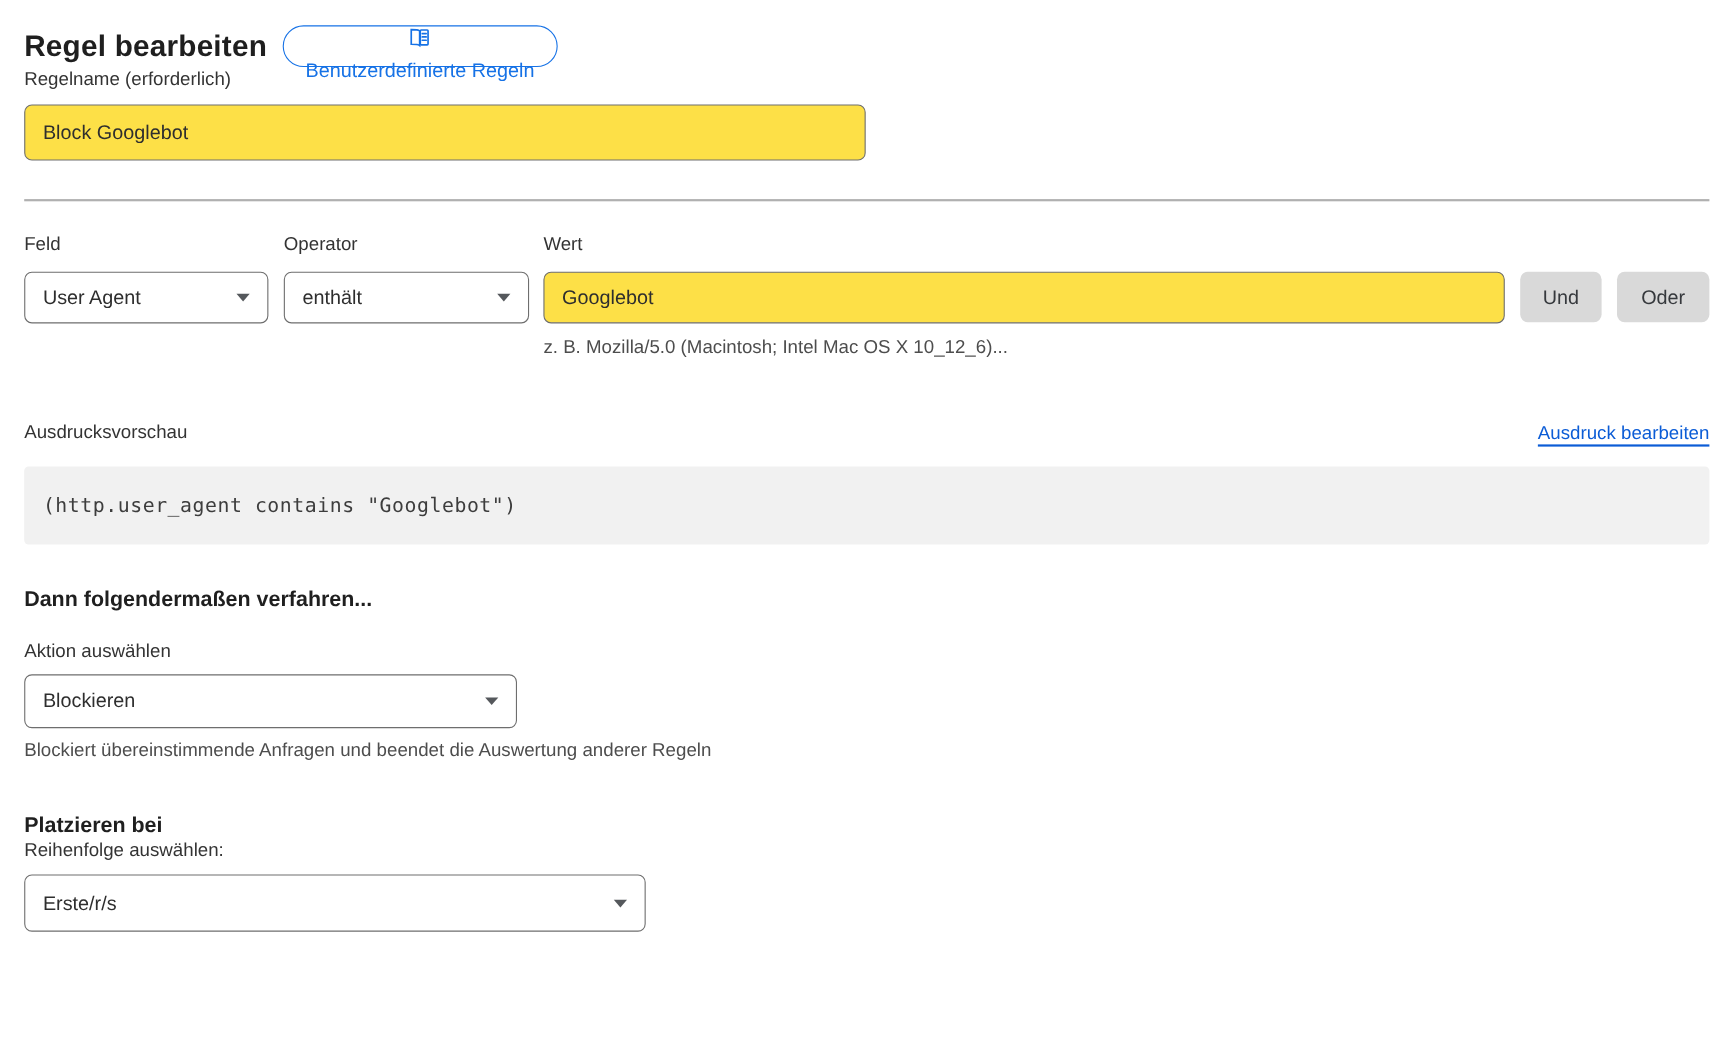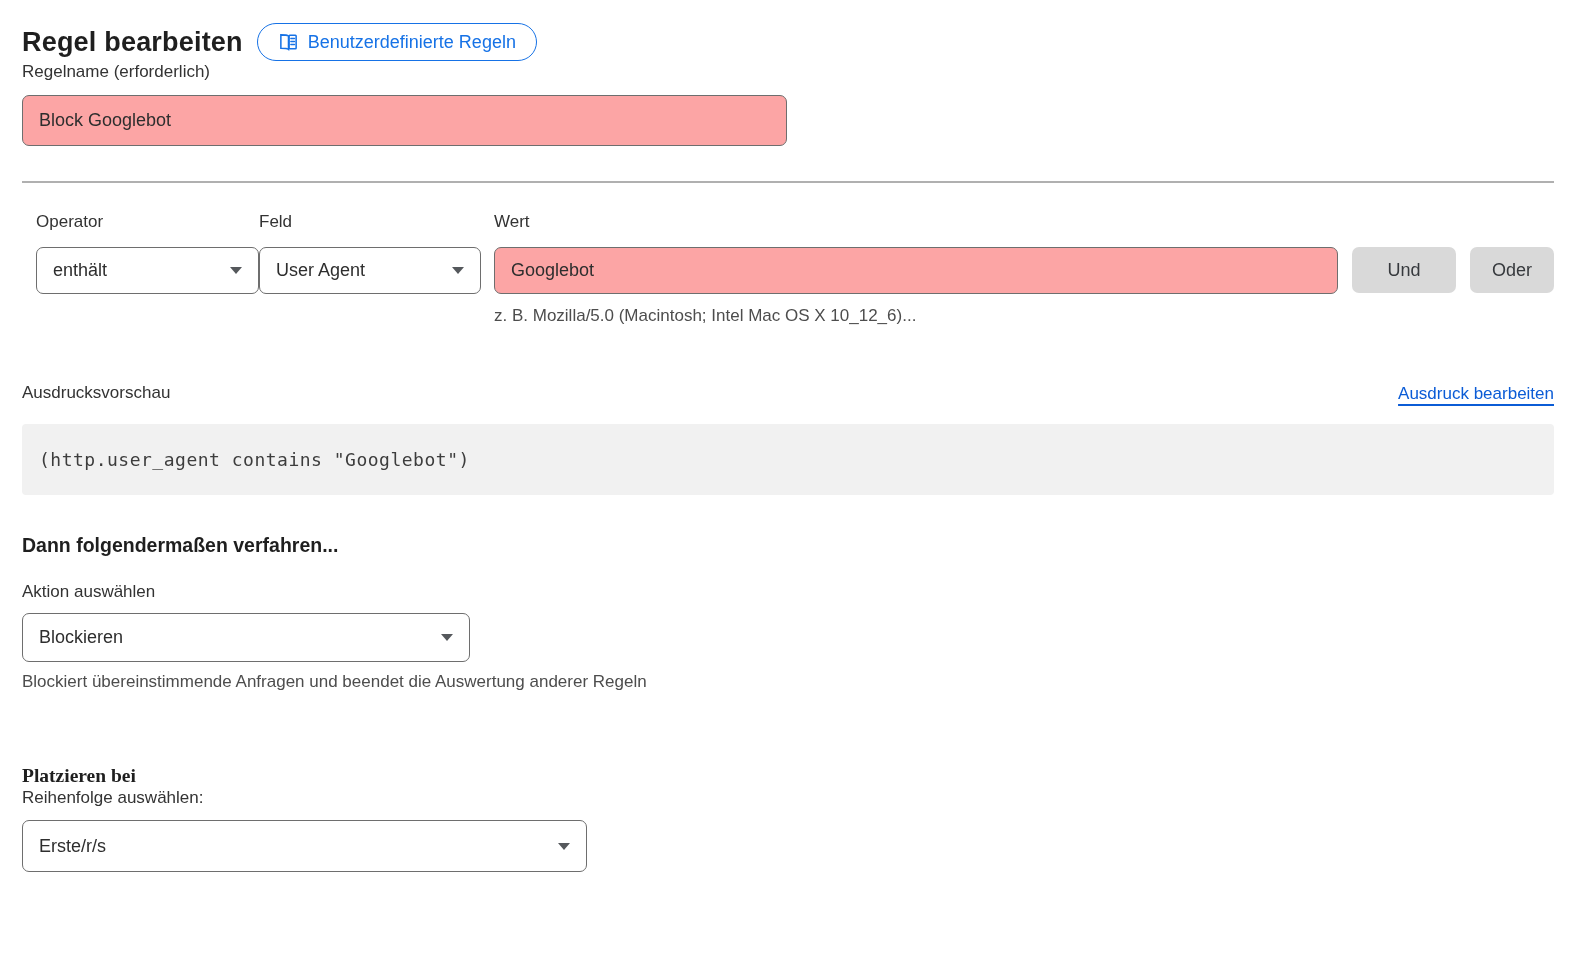--- a/index.html
+++ b/index.html
@@ -14,32 +14,32 @@
 
   
   .header-row { display: flex; align-items: center; gap: 14px; height: 38px; margin-top: 1px; }
   .page-title { font-size: 27px; font-weight: 700; color: #1f1f1f; letter-spacing: 0.2px; white-space: nowrap; }
   .docs-pill {
     display: inline-flex; align-items: center; gap: 9px;
     height: 38px; padding: 0 20px;
     border: 1.5px solid var(--accent-blue, #1672e6);
     border-radius: 19px; background: #fff;
     color: var(--accent-blue, #1672e6);
-    font-size: 18px; cursor: pointer; white-space: nowrap;
+    font-size: 18px; cursor: pointer; white-space: nowrap; flex-direction: column;
   }
   .docs-pill svg { display: block; }
 
   
   .field-label { font-size: 17px; color: #333333; line-height: 22px; }
   .help-text { font-size: 17px; color: #4d4d4d; line-height: 21px; }
   .text-input {
     display: block; width: 100%; height: 51px;
     border: 1px solid #6e6e6e; border-radius: 7px;
     padding: 14px 16px; font-size: 18px; color: #2e2e2e;
-    font-family: "Liberation Sans", sans-serif; background: #fca5a5; outline: none;
+    font-family: "Liberation Sans", sans-serif; background: #fde047; outline: none;
   }
   .select-box {
     display: flex; align-items: center; justify-content: space-between;
     border: 1px solid #6e6e6e; border-radius: 7px; background: #fff;
     padding: 0 16px; font-size: 18px; color: #2e2e2e; cursor: pointer;
     user-select: none;
   }
   .chevron {
     width: 0; height: 0; flex: none;
     border-left: 6px solid transparent; border-right: 6px solid transparent;
@@ -61,21 +61,21 @@
   .col-operator { width: 223px; margin-left: 14px; }
   .col-value { flex: 1; margin-left: 13px; }
   .col-value .help-text { margin-top: 11px; }
   .logic-btn {
     margin-top: 36px; margin-left: 14px; height: 46px;
     display: flex; align-items: center; justify-content: center;
     background: var(--button-grey, #d9d9d9); border: none; border-radius: 7px;
     font-size: 18px; color: #36393d; font-family: "Liberation Sans", sans-serif;
     cursor: pointer;
   }
-  .and-btn { width: 104px; }
+  .and-btn { width: 74px; }
   .or-btn { width: 84px; }
 
   
   .expr-row { display: flex; justify-content: space-between; align-items: flex-end; margin-top: 56px; }
   .expr-link {
     font-size: 17px; color: var(--link-blue, #0b5cd6);
     text-decoration: underline; text-decoration-thickness: 2px; text-underline-offset: 5px;
     cursor: pointer;
   }
   .code-box {
@@ -86,21 +86,21 @@
   .code-text { font-family: "DejaVu Sans Mono", monospace; font-size: 18px; color: #3d3d3d; letter-spacing: 0.5px; }
 
   
   .section-heading { font-size: 19.5px; font-weight: 700; color: #1f1f1f; line-height: 23px; }
   .action-heading { margin-top: 39px; }
   .action-label { margin-top: 24px; }
   .action-select { margin-top: 10px; width: 448px; height: 49px; }
   .action-help { margin-top: 9px; }
 
   
-  .placement-heading { margin-top: 72px; font-family: Liberation Serif, serif; }
+  .placement-heading { margin-top: 47px; }
   .placement-label { }
   .placement-select { margin-top: 11px; width: 565px; height: 52px; }
 </style>
 </head>
 <body>
 
 <div class="page">
 
   <div class="header-row">
     <h1 class="page-title">Regel bearbeiten</h1>
@@ -120,32 +120,32 @@
 
   <div class="field-label rule-name-label">Regelname (erforderlich)</div>
   <div class="rule-name-input-wrap">
     <input class="text-input" type="text" value="Block Googlebot" style="">
   </div>
 
   <hr class="divider">
 
   <div class="condition-row">
 
+    <div class="cond-col col-field">
+      <div class="field-label">Feld</div>
+      <div class="select-box">
+        <span>User Agent</span>
+        <span class="chevron"></span>
+      </div>
+    </div>
+
     <div class="cond-col col-operator">
       <div class="field-label">Operator</div>
       <div class="select-box">
         <span>enthält</span>
-        <span class="chevron"></span>
-      </div>
-    </div>
-
-    <div class="cond-col col-field">
-      <div class="field-label">Feld</div>
-      <div class="select-box">
-        <span>User Agent</span>
         <span class="chevron"></span>
       </div>
     </div>
 
     <div class="cond-col col-value">
       <div class="field-label">Wert</div>
       <input class="text-input" type="text" value="Googlebot" style="">
       <div class="help-text">z. B. Mozilla/5.0 (Macintosh; Intel Mac OS X 10_12_6)...</div>
     </div>
 

